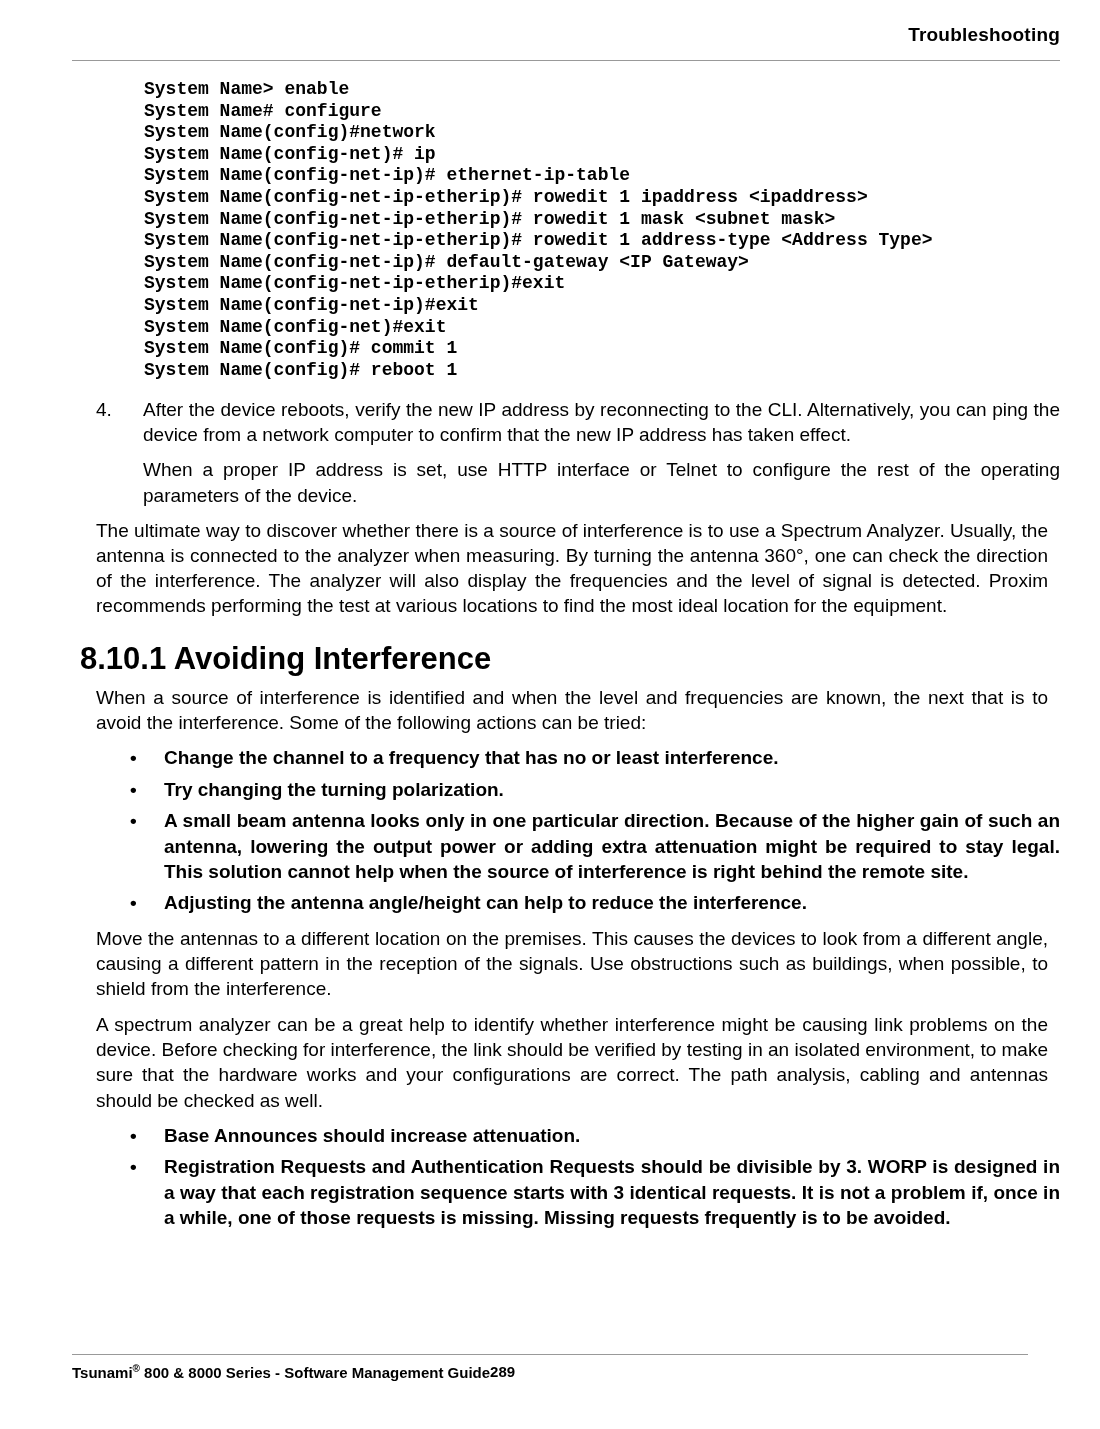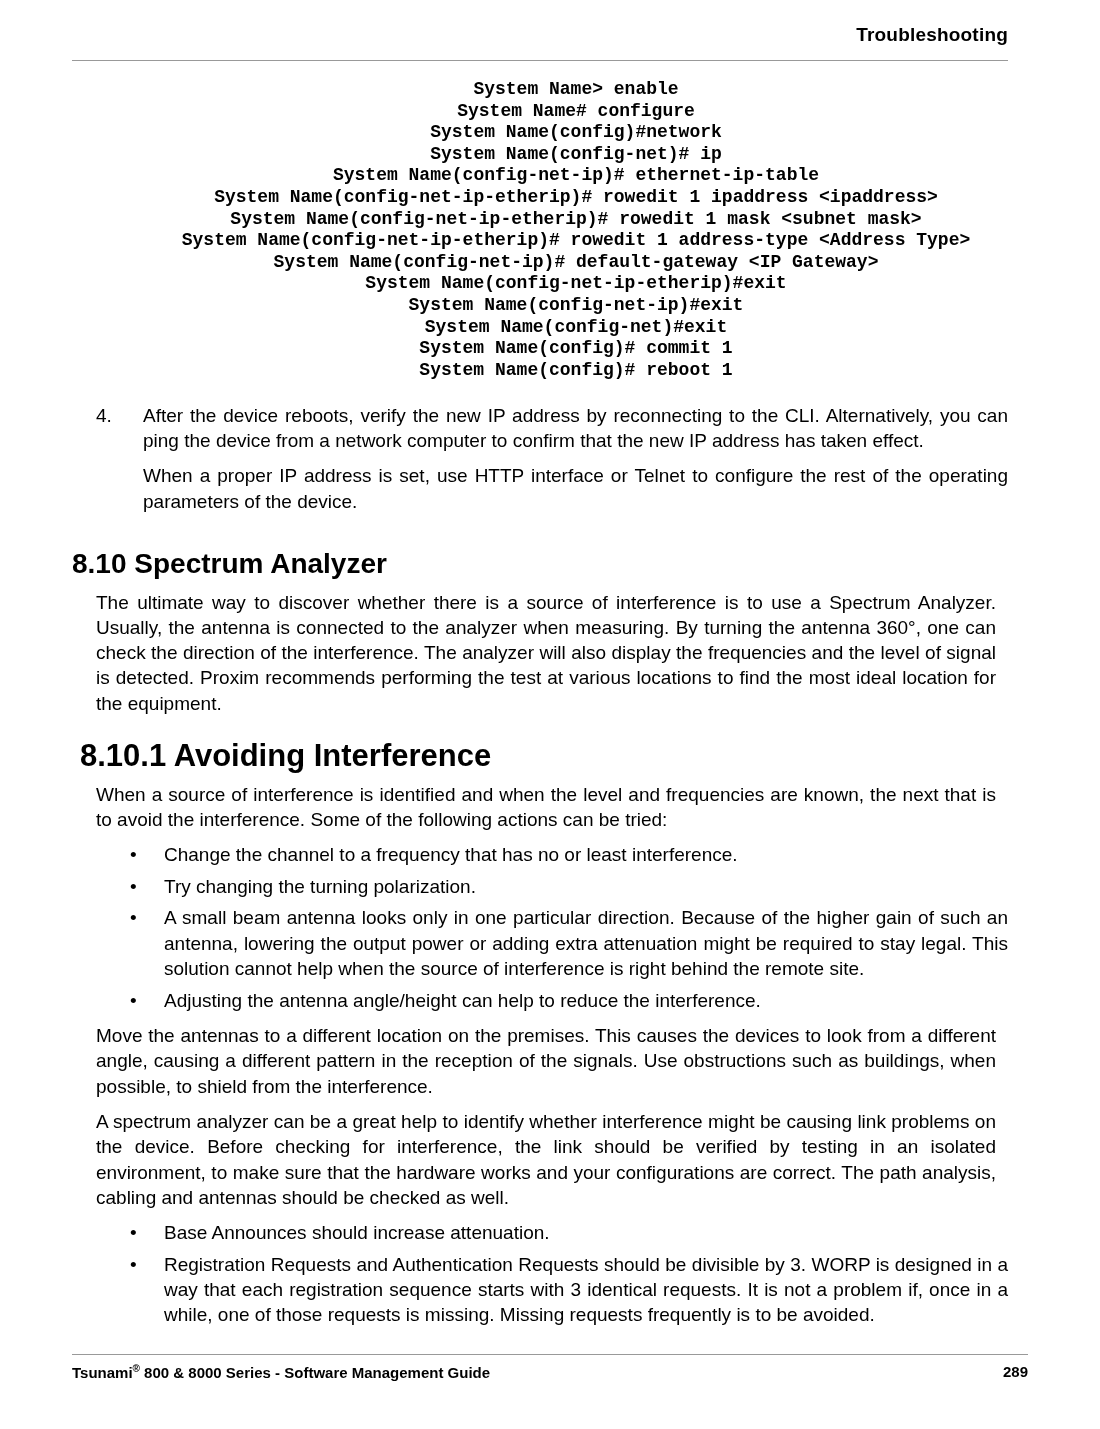--- a/index.html
+++ b/index.html
@@ -12,42 +12,41 @@
     font-family: "Myriad Pro", "Segoe UI", "Helvetica Neue", Arial, sans-serif;
     color: #000;
     position: relative;
     -webkit-font-smoothing: antialiased;
   }
   .page {
     position: relative;
     width: 1100px;
     height: 1429px;
     box-sizing: border-box;
-    padding: 24px 92px 0 72px;
+    padding: 24px 40px 0 72px;
   }
   .running-head {
     text-align: right;
     font-weight: 700;
     font-size: 19px;
     letter-spacing: 0.2px;
     margin-bottom: 14px;
   }
   .rule {
     border: 0;
     border-top: 1px solid #999;
     margin: 0 0 18px 0;
   }
   .code-block {
     font-family: "Courier New", Courier, monospace;
     font-weight: 700;
     font-size: 18px;
     line-height: 1.20;
     white-space: pre;
-    margin: 0 0 22px 72px;
-    text-align: center;
+    margin: 0 0 16px 72px;
   }
   .num-item {
     display: flex;
     font-size: 19px;
     line-height: 1.32;
     margin: 6px 0 0 24px;
   }
   .num-item .marker {
     width: 34px;
     flex: 0 0 34px;
@@ -77,40 +76,41 @@
     padding: 0;
     margin: 4px 0 10px 58px;
   }
   ul.bullets li {
     position: relative;
     font-size: 19px;
     line-height: 1.34;
     text-align: justify;
     padding-left: 34px;
     margin: 0 0 6px 0;
+    font-weight: bold;
   }
   ul.bullets li::before {
     content: "•";
     position: absolute;
     left: 0;
     top: 0;
     font-size: 19px;
   }
   .footer {
     position: absolute;
     left: 72px;
     right: 72px;
     bottom: 48px;
   }
   .footer .rule {
     margin-bottom: 8px;
   }
   .footer .line {
     display: flex;
-    justify-content: space-between;
+    justify-content: flex-start;
     font-weight: 700;
     font-size: 15px;
   }
   .footer sup {
     font-size: 10px;
   }
 </style>
 </head>
 <body>
 
@@ -135,21 +135,20 @@
 System Name(config)# reboot 1</pre>
 
   <div class="num-item">
     <div class="marker">4.</div>
     <div class="body">
       <p>After the device reboots, verify the new IP address by reconnecting to the CLI. Alternatively, you can ping the device from a network computer to confirm that the new IP address has taken effect.</p>
       <p>When a proper IP address is set, use HTTP interface or Telnet to configure the rest of the operating parameters of the device.</p>
     </div>
   </div>
 
-  <h2 class="section">8.10 Spectrum Analyzer</h2>
   <p class="body">The ultimate way to discover whether there is a source of interference is to use a Spectrum Analyzer. Usually, the antenna is connected to the analyzer when measuring. By turning the antenna 360°, one can check the direction of the interference. The analyzer will also display the frequencies and the level of signal is detected. Proxim recommends performing the test at various locations to find the most ideal location for the equipment.</p>
 
   <h3 class="subsection">8.10.1 Avoiding Interference</h3>
   <p class="body">When a source of interference is identified and when the level and frequencies are known, the next that is to avoid the interference. Some of the following actions can be tried:</p>
   <ul class="bullets">
     <li>Change the channel to a frequency that has no or least interference.</li>
     <li>Try changing the turning polarization.</li>
     <li>A small beam antenna looks only in one particular direction. Because of the higher gain of such an antenna, lowering the output power or adding extra attenuation might be required to stay legal. This solution cannot help when the source of interference is right behind the remote site.</li>
     <li>Adjusting the antenna angle/height can help to reduce the interference.</li>
   </ul>

